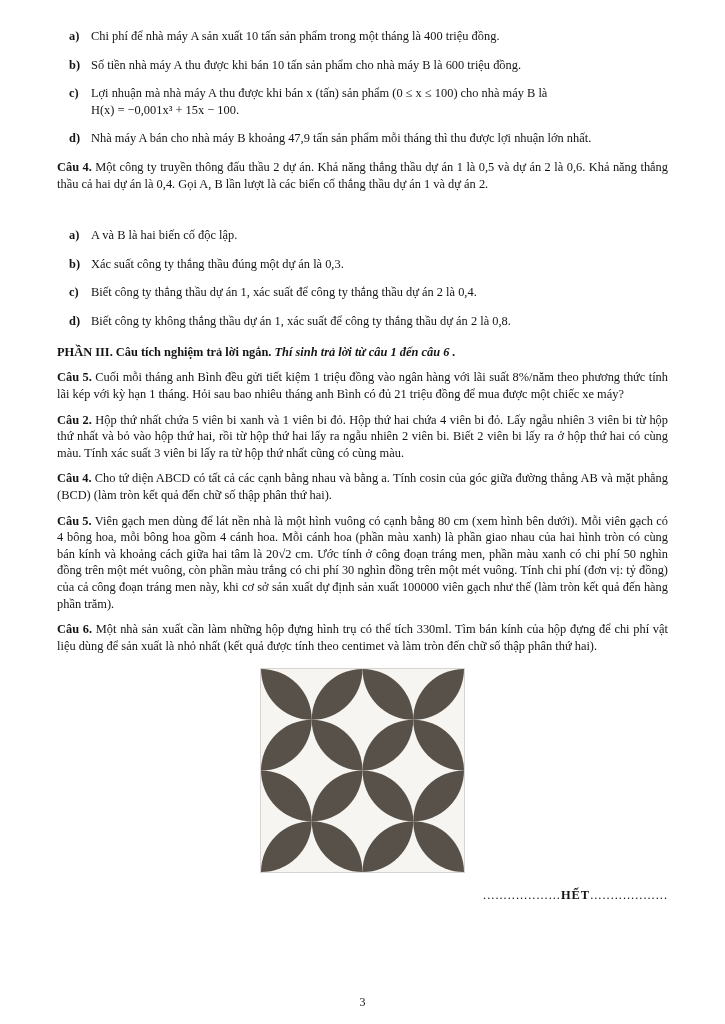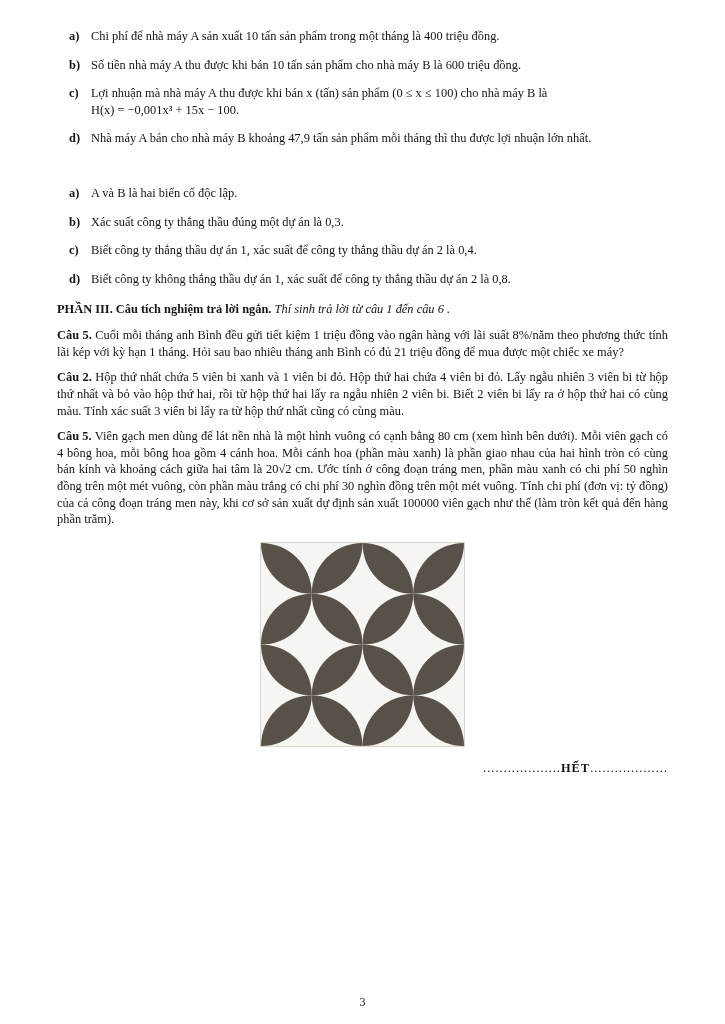--- a/index.html
+++ b/index.html
@@ -12,21 +12,21 @@
   }
   .abc-list{margin:0 0 2px 0;}
   .abc-item{display:flex;margin:0 0 12px 0;padding-left:12px;}
   .abc-item .lbl{font-weight:bold;width:22px;flex:0 0 22px;}
   .abc-item .txt{flex:1;}
   .pre-line{white-space:pre-line;}
   .qpara{margin:0 0 9px 0;text-align:justify;}
   .qpara .qlbl{font-weight:bold;}
   .section-head{margin:14px 0 9px 0;}
   .section-head .shlbl{font-weight:bold;}
-  .section-head .shsub{font-style:italic;}
+  .section-head .shsub{font-style:italic;font-weight:bold;}
   .gap-block{height:26px;}
   .figure-wrap{text-align:center;margin:14px 0 10px 0;}
   .tile{display:inline-block;border:1px solid #d8d4cf;line-height:0;}
   .ending-line{text-align:right;margin:10px 0 0 0;letter-spacing:1px;}
   .ending-line .het{font-weight:bold;}
   .page-number{position:absolute;bottom:14px;left:0;width:100%;text-align:center;font-size:12px;}
 </style>
 </head>
 <body>
 
@@ -45,20 +45,24 @@
       <span class="lbl">c)</span>
       <span class="txt pre-line">Lợi nhuận mà nhà máy A thu được khi bán x (tấn) sản phẩm (0 ≤ x ≤ 100) cho nhà máy B là
 H(x) = −0,001x³ + 15x − 100.</span>
     </div>
     <div class="abc-item">
       <span class="lbl">d)</span>
       <span class="txt">Nhà máy A bán cho nhà máy B khoảng 47,9 tấn sản phẩm mỗi tháng thì thu được lợi nhuận lớn nhất.</span>
     </div>
   </div>
 
+  <p class="qpara">
+    <span class="qlbl">Câu 4.</span>
+    <span>Một công ty truyền thông đấu thầu 2 dự án. Khả năng thắng thầu dự án 1 là 0,5 và dự án 2 là 0,6. Khả năng thắng thầu cả hai dự án là 0,4. Gọi A, B lần lượt là các biến cố thắng thầu dự án 1 và dự án 2.</span>
+  </p>
 
   <div class="gap-block"></div>
 
   <div class="abc-list">
     <div class="abc-item">
       <span class="lbl">a)</span>
       <span class="txt">A và B là hai biến cố độc lập.</span>
     </div>
     <div class="abc-item">
       <span class="lbl">b)</span>
@@ -81,22 +85,30 @@
 
   <p class="qpara">
     <span class="qlbl">Câu 5.</span>
     <span>Cuối mỗi tháng anh Bình đều gửi tiết kiệm 1 triệu đồng vào ngân hàng với lãi suất 8%/năm theo phương thức tính lãi kép với kỳ hạn 1 tháng. Hỏi sau bao nhiêu tháng anh Bình có đủ 21 triệu đồng để mua được một chiếc xe máy?</span>
   </p>
   <p class="qpara">
     <span class="qlbl">Câu 2.</span>
     <span>Hộp thứ nhất chứa 5 viên bi xanh và 1 viên bi đỏ. Hộp thứ hai chứa 4 viên bi đỏ. Lấy ngẫu nhiên 3 viên bi từ hộp thứ nhất và bỏ vào hộp thứ hai, rồi từ hộp thứ hai lấy ra ngẫu nhiên 2 viên bi. Biết 2 viên bi lấy ra ở hộp thứ hai có cùng màu. Tính xác suất 3 viên bi lấy ra từ hộp thứ nhất cũng có cùng màu.</span>
   </p>
   <p class="qpara">
+    <span class="qlbl">Câu 4.</span>
+    <span>Cho tứ diện ABCD có tất cả các cạnh bằng nhau và bằng a. Tính cosin của góc giữa đường thẳng AB và mặt phẳng (BCD) (làm tròn kết quả đến chữ số thập phân thứ hai).</span>
+  </p>
+  <p class="qpara">
     <span class="qlbl">Câu 5.</span>
     <span>Viên gạch men dùng để lát nền nhà là một hình vuông có cạnh bằng 80 cm (xem hình bên dưới). Mỗi viên gạch có 4 bông hoa, mỗi bông hoa gồm 4 cánh hoa. Mỗi cánh hoa (phần màu xanh) là phần giao nhau của hai hình tròn có cùng bán kính và khoảng cách giữa hai tâm là 20√2 cm. Ước tính ở công đoạn tráng men, phần màu xanh có chi phí 50 nghìn đồng trên một mét vuông, còn phần màu trắng có chi phí 30 nghìn đồng trên một mét vuông. Tính chi phí (đơn vị: tỷ đồng) của cả công đoạn tráng men này, khi cơ sở sản xuất dự định sản xuất 100000 viên gạch như thế (làm tròn kết quả đến hàng phần trăm).</span>
+  </p>
+  <p class="qpara">
+    <span class="qlbl">Câu 6.</span>
+    <span>Một nhà sản xuất cần làm những hộp đựng hình trụ có thể tích 330ml. Tìm bán kính của hộp đựng để chi phí vật liệu dùng để sản xuất là nhỏ nhất (kết quả được tính theo centimet và làm tròn đến chữ số thập phân thứ hai).</span>
   </p>
 
   <div class="figure-wrap">
     <span class="tile">
       <svg width="203" height="203" viewBox="0 0 200 200">
         <rect x="0" y="0" width="200" height="200" fill="#f7f5f1"></rect>
         <g fill="#575149">
             <path d="M50 50 A50 50 0 0 1 100 100 A50 50 0 0 1 50 50 Z"></path>
             <path d="M50 50 A50 50 0 0 1 100 0 A50 50 0 0 1 50 50 Z"></path>
             <path d="M50 50 A50 50 0 0 1 0 100 A50 50 0 0 1 50 50 Z"></path>

